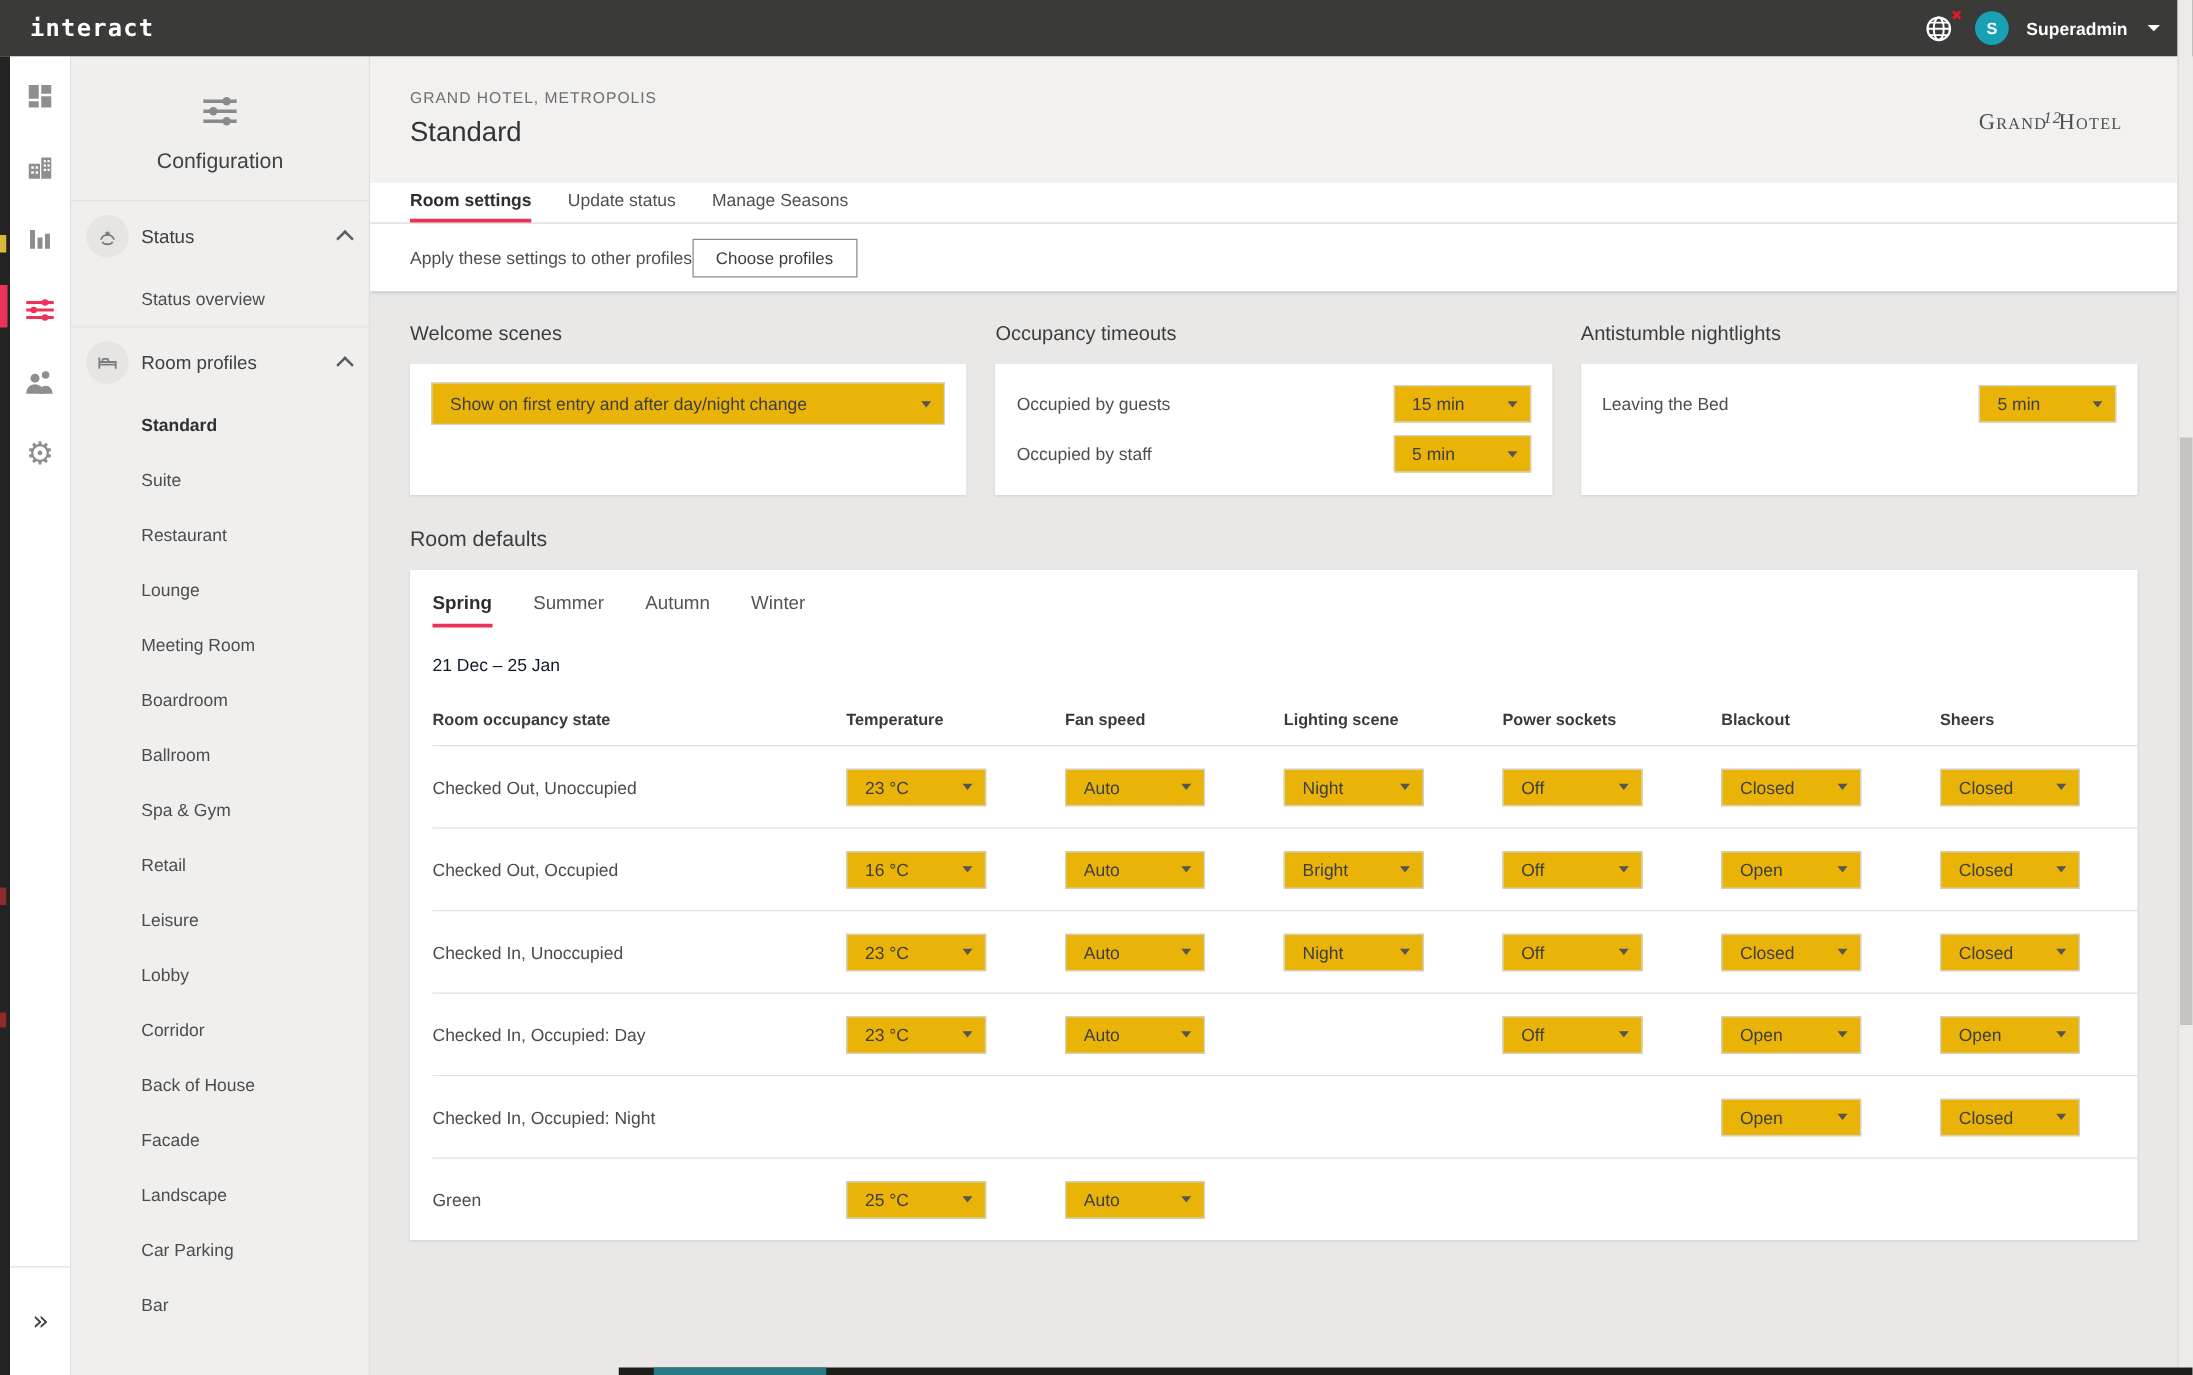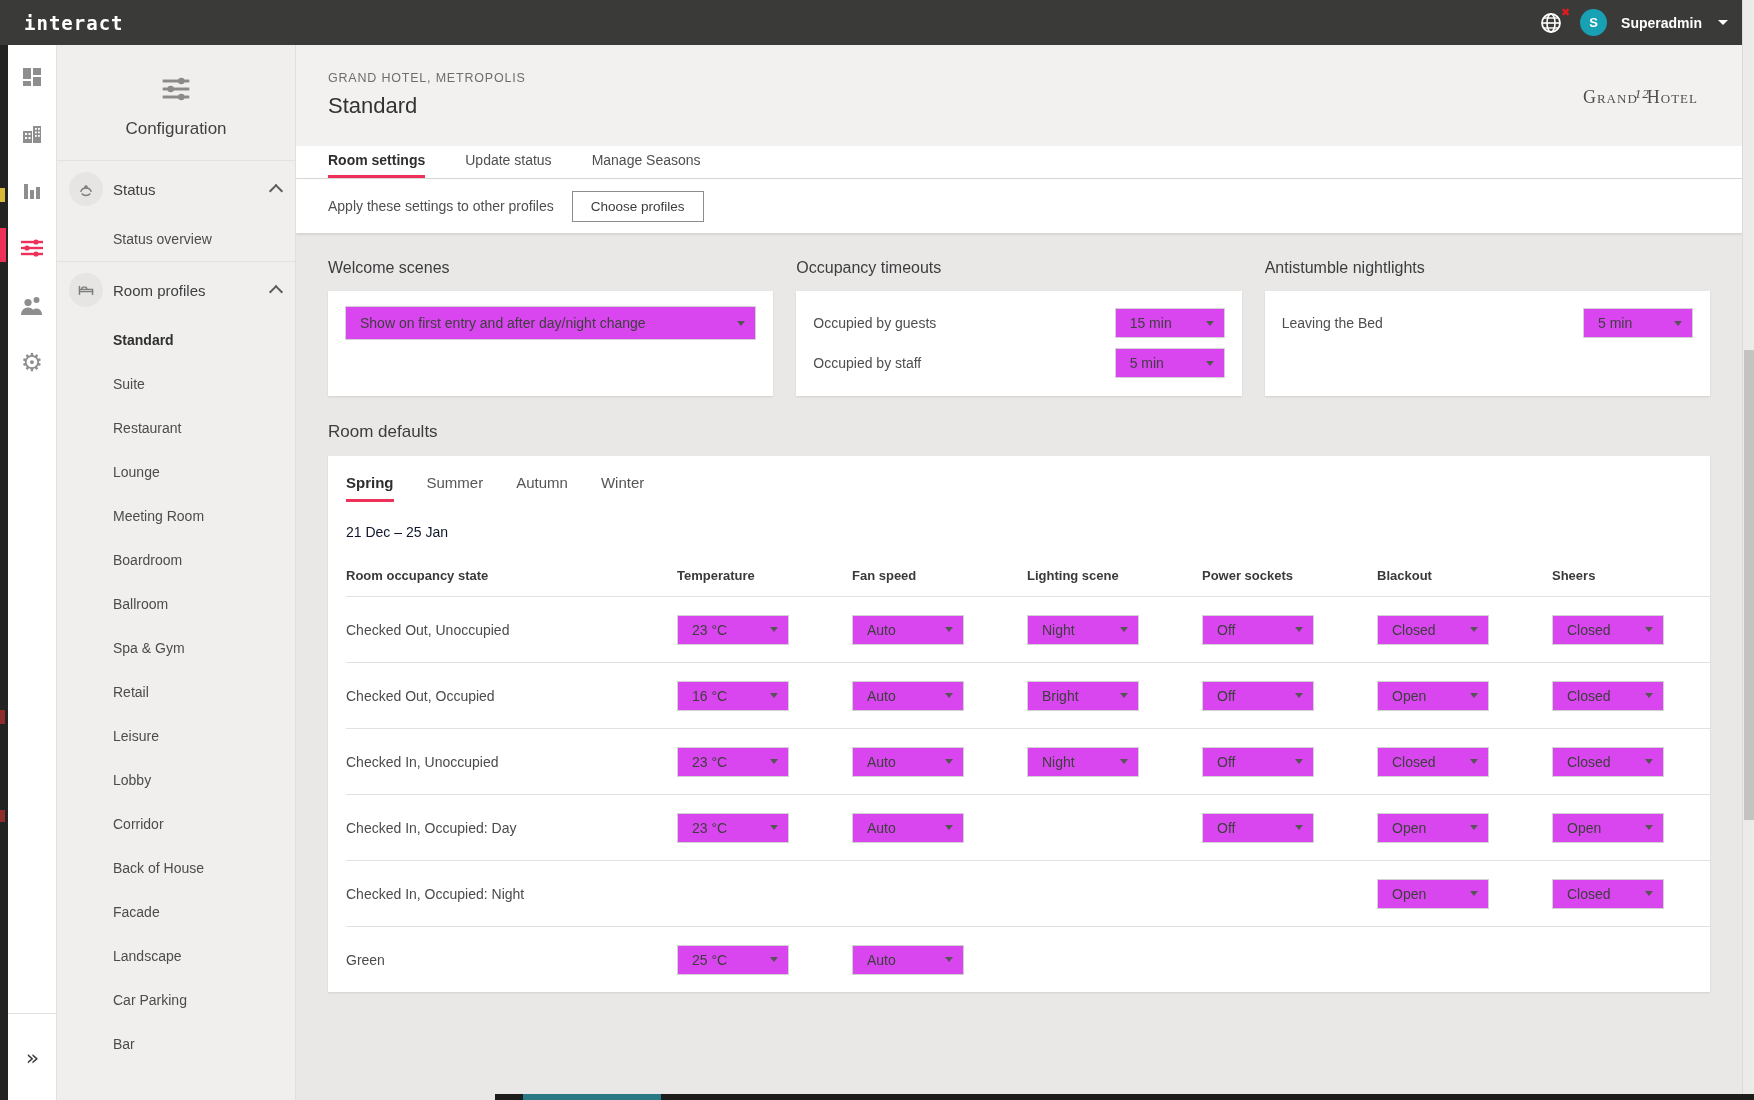--- a/index.html
+++ b/index.html
@@ -56,39 +56,39 @@
 
   
   .main { position:absolute; left:296px; top:45px; width:1446px; height:1055px; }
   .page-head { background:#f2f1f0; padding:26px 44px 0 32px; height:101px; position:relative; }
   .breadcrumb { font-size:12.5px; letter-spacing:.8px; color:#6e6e6e; }
   .page-title { font-size:22px; color:#333; margin-top:8px; }
   .hotel-logo { position:absolute; right:44px; top:42px; font-family:"Liberation Serif", serif;
                 font-variant:small-caps; font-size:18px; color:#4f4f4f; letter-spacing:1px; }
   .hotel-logo .mark { font-style:italic; font-size:13px; position:relative; top:-5px; margin:0 -3px; }
 
-  .tabs-row { background:#fff; border-bottom:1px solid #dddcdb; padding:0 32px; display:flex; gap:40px; height:33px; }
+  .tabs-row { background:#fff; border-bottom:1px solid #dddcdb; padding:0 32px; display:flex; gap:29px; height:33px; }
   .tab { font-size:14px; color:#4f4f4f; display:flex; align-items:center; cursor:pointer;
          border-bottom:3px solid transparent; padding-bottom:2px; }
   .tab.active { font-weight:bold; color:#2e2e2e; border-bottom-color:#ee3158; }
 
   .apply-row { background:#fff; height:54px; display:flex; align-items:center; padding:0 32px;
                box-shadow:0 1px 3px rgba(0,0,0,.14); position:relative; z-index:2; }
   .apply-text { font-size:14px; color:#4f4f4f; }
-  .btn-outline { margin-left:18px; background:#fff; border:1px solid #8c8c8c; color:#3c3c3c;
+  .btn-outline { background:#fff; border:1px solid #8c8c8c; color:#3c3c3c;
                  font-size:13.5px; padding:7px 18px; cursor:pointer; font-family:inherit; }
 
   .content { padding:26px 32px 0 32px; }
   .cards-grid { display:grid; grid-template-columns:1fr 1fr 1fr; gap:23px; }
   .card-title { font-size:16px; color:#3d3d3d; margin-bottom:14px; }
   .card { background:#fff; box-shadow:0 1px 2px rgba(0,0,0,.10); height:105px; padding:15px 17px; }
   .kv-row { display:flex; align-items:center; justify-content:space-between; height:34px; margin-bottom:6px; }
   .kv-label { font-size:14px; color:#4e4e4e; }
 
-  .sel { background:#d946ef; border:1px solid #d2d2d2; height:30px; display:flex; align-items:center;
+  .sel { background:#eab308; border:1px solid #d2d2d2; height:30px; display:flex; align-items:center;
          justify-content:space-between; padding:0 10px 0 14px; cursor:pointer; width:110px; }
   .sel-wide { width:100%; height:34px; }
   .sel-v { font-size:14px; color:#3e3e3e; white-space:nowrap; }
   .car { width:0; height:0; border-left:4.5px solid transparent; border-right:4.5px solid transparent;
          border-top:5px solid #555; flex:none; margin-left:8px; }
 
   .rd-title { font-size:17px; color:#3d3d3d; margin:26px 0 14px 0; }
   .rd-card { background:#fff; box-shadow:0 1px 2px rgba(0,0,0,.10); padding:18px 0 0 18px; }
   .season-tabs { display:flex; gap:33px; }
   .stab { font-size:15px; color:#555; padding-bottom:8px; border-bottom:3px solid transparent; cursor:pointer; }

